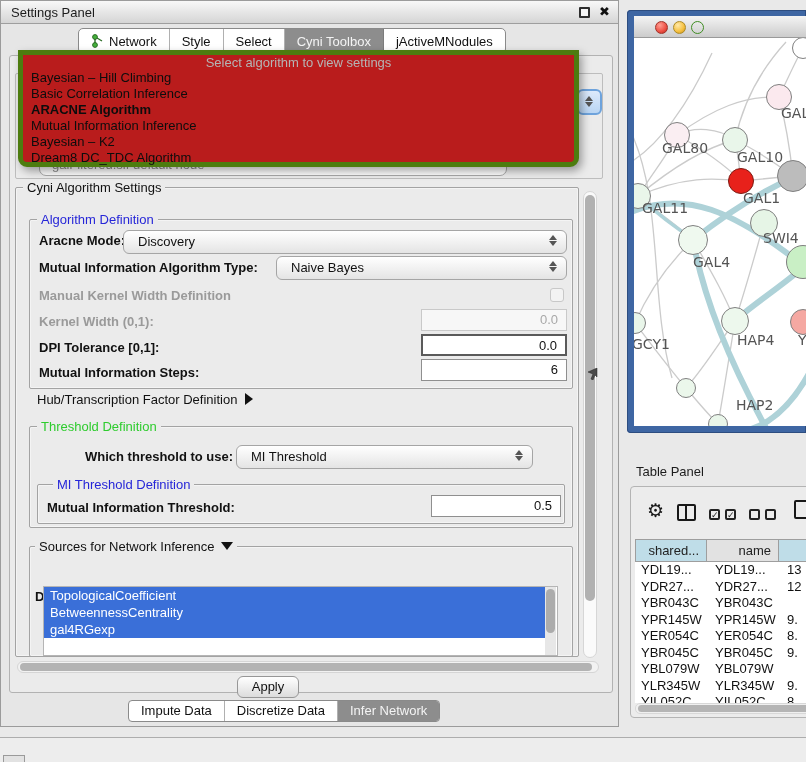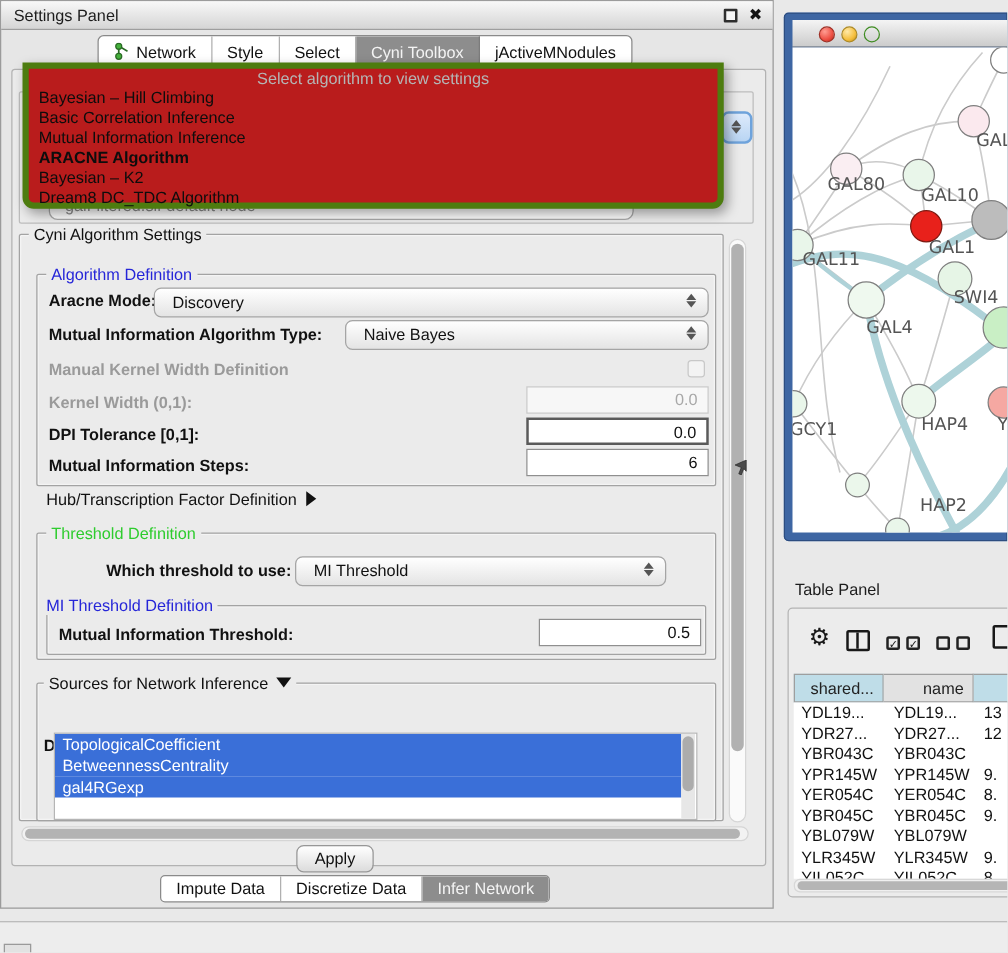--- a/index.html
+++ b/index.html
@@ -153,22 +153,22 @@
           <i class="up"></i>
           <i class="dn"></i>
         </span>
     </div>
     <div class="abs bg-combo">galFiltered.sif default node</div>
 
     <div class="abs popup">
       <div class="popup-header">Select algorithm to view settings</div>
       <div class="popup-item">Bayesian – Hill Climbing</div>
       <div class="popup-item">Basic Correlation Inference</div>
+      <div class="popup-item bold">ARACNE Algorithm</div>
       <div class="popup-item">Mutual Information Inference</div>
-      <div class="popup-item bold">ARACNE Algorithm</div>
       <div class="popup-item">Bayesian – K2</div>
       <div class="popup-item">Dream8 DC_TDC Algorithm</div>
     </div>
 
     <div class="abs groupbox" style="left:14px;top:186px;width:564px;height:470px;"></div>
     <div class="grouptitle t-black" style="left:22px;top:179px;">Cyni Algorithm Settings</div>
 
     <div class="abs groupbox" style="left:28px;top:218px;width:544px;height:170px;"></div>
     <div class="grouptitle t-blue" style="left:36px;top:211px;">Algorithm Definition</div>
 
@@ -212,21 +212,21 @@
     <span class="lbl b" style="left:84px;top:448px;">Which threshold to use:</span>
     <div class="combo" style="left:235px;top:444px;width:297px;">
       <span>MI Threshold</span>
       <span class="stepper">
           <i class="up"></i>
           <i class="dn"></i>
         </span>
     </div>
 
     <div class="abs groupbox" style="left:36px;top:483px;width:528px;height:40px;"></div>
-    <div class="grouptitle t-blue" style="left:32px;top:476px;">MI Threshold Definition</div>
+    <div class="grouptitle t-blue" style="left:52px;top:476px;">MI Threshold Definition</div>
     <span class="lbl b" style="left:46px;top:499px;">Mutual Information Threshold:</span>
     <div class="field f-norm" style="left:430px;top:494px;width:130px;">0.5</div>
 
     <div class="abs groupbox" style="left:28px;top:545px;width:544px;height:111px;"></div>
     <div class="grouptitle t-black" style="left:34px;top:538px;">
       <span>Sources for Network Inference</span><span class="tri-down"></span>
     </div>
     <span class="lbl b" style="left:34px;top:588px;">Data Attributes</span>
 
     <div class="abs attr-list">

